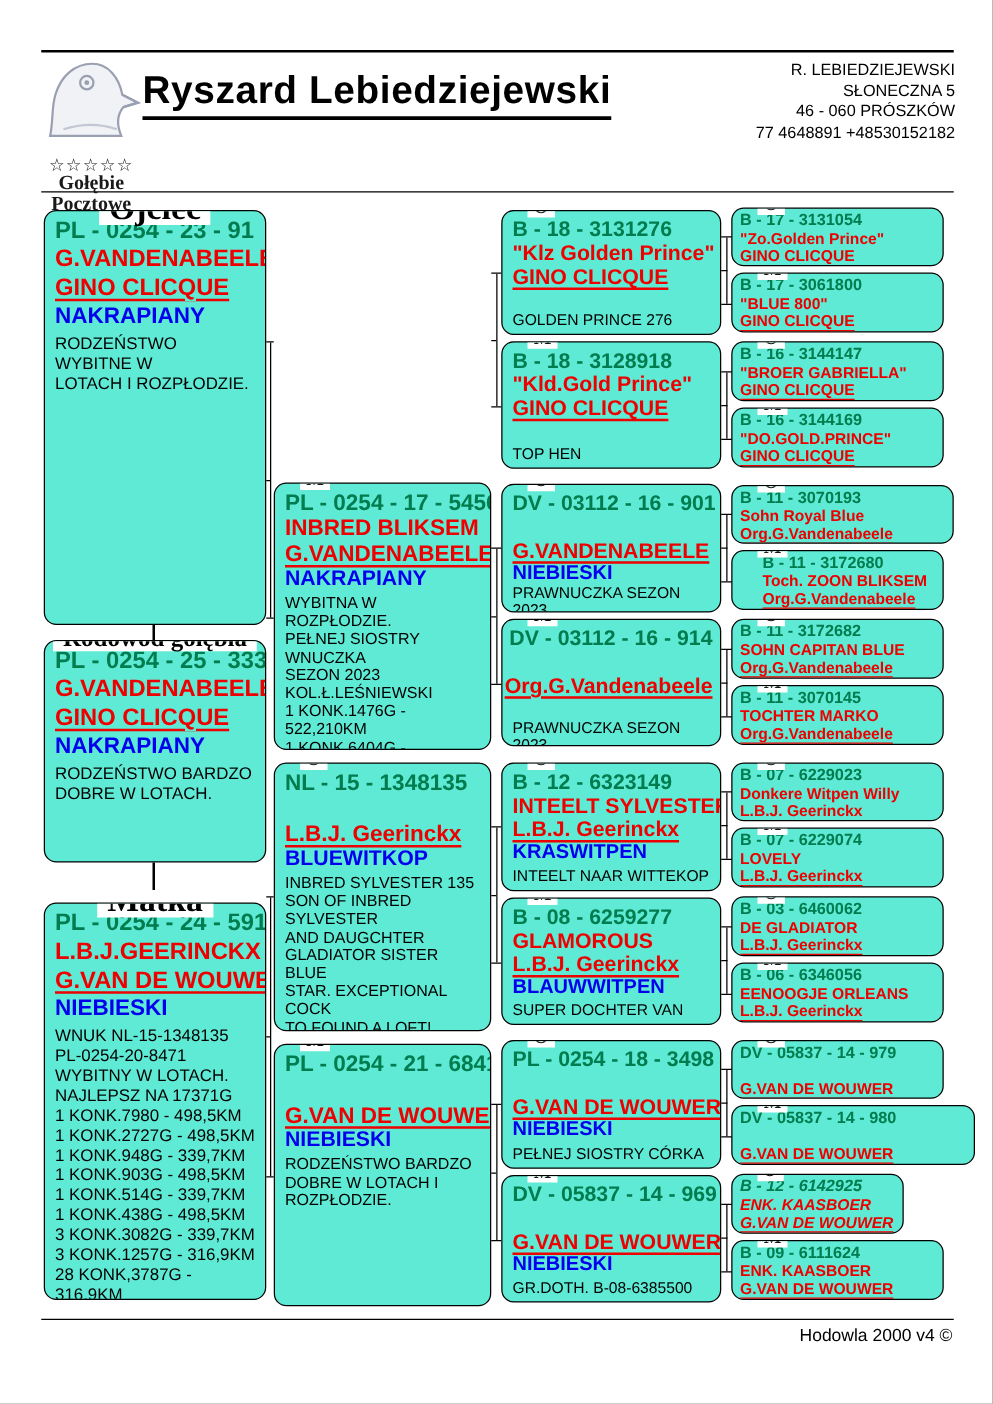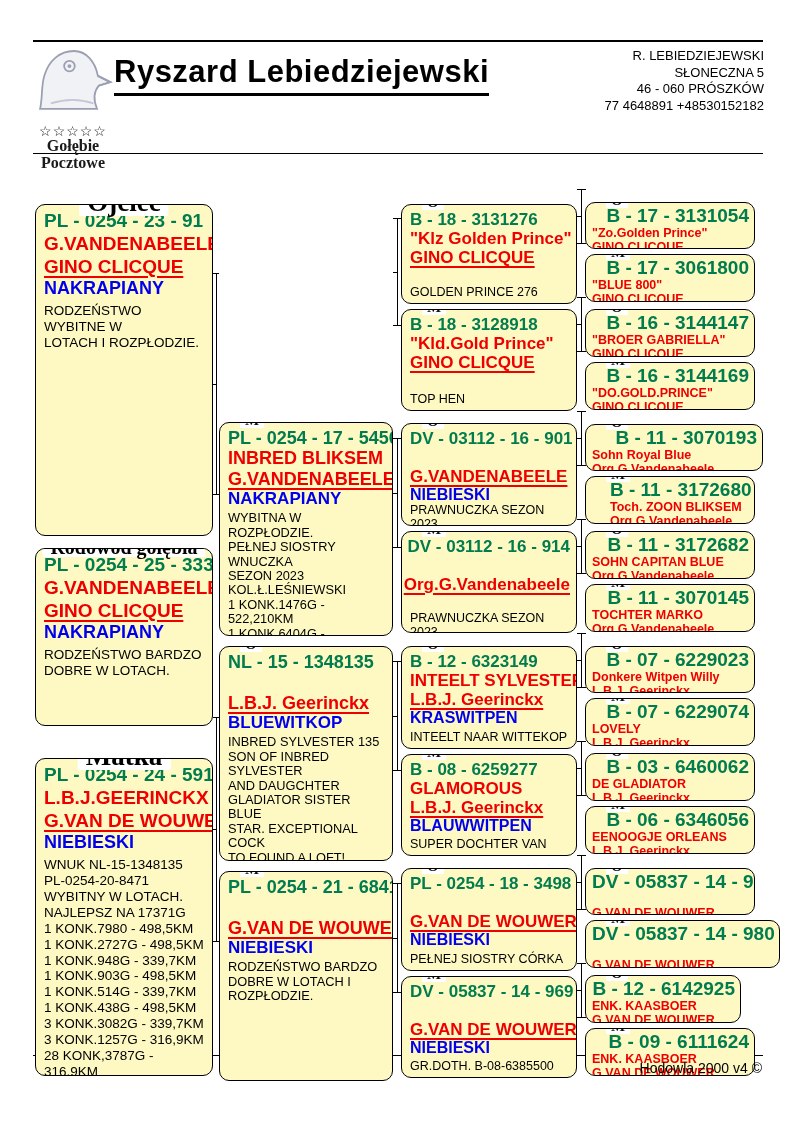--- a/index.html
+++ b/index.html
@@ -11,42 +11,42 @@
   
   .logo{position:absolute;left:30px;top:46px;width:86px;text-align:center;}
   .logo .stars{font-size:14px;letter-spacing:1px;color:#111;line-height:1;}
   .logo .cap{font-family:"Liberation Serif",serif;font-weight:bold;font-size:16px;line-height:1.05;color:#1a1a1a;}
   .title{position:absolute;left:114px;top:54px;font-size:31px;font-weight:bold;color:#000;
          border-bottom:3px solid #000;padding-bottom:3px;letter-spacing:.5px;}
   .address{position:absolute;right:30px;top:48px;text-align:right;font-size:13px;line-height:1.28;
            color:#000;white-space:pre-line;}
 
   
-  .box{position:absolute;background:#fef9c3;border:1.4px solid #000;border-radius:10px;
-       box-sizing:border-box;padding:5px 6px 3px 8px;display:flex;flex-direction:column;overflow:hidden;margin-top:36px;}
+  .box{position:absolute;background:#5eead4;border:1.4px solid #000;border-radius:10px;
+       box-sizing:border-box;padding:5px 6px 3px 8px;display:flex;flex-direction:column;overflow:hidden;}
   .ring{color:#007C4E;font-weight:bold;white-space:nowrap;}
   .n1,.n2{color:#EE0000;font-weight:bold;white-space:nowrap;}
   .n2{text-decoration:underline;text-decoration-thickness:2px;text-underline-offset:3px;}
   .breed{color:#0000EE;font-weight:bold;white-space:nowrap;}
   .notes{color:#000;white-space:pre-line;}
 
   .g1 .ring,.g1 .n1,.g1 .n2{font-size:19px;line-height:1.2;min-height:1.2em;}
   .g1 .breed{font-size:18px;line-height:1.2;min-height:1.2em;}
   .g1 .notes{font-size:13.5px;line-height:1.18;margin-top:3px;}
 
   .g2 .ring,.g2 .n1,.g2 .n2{font-size:18px;line-height:1.13;min-height:1.13em;}
   .g2 .breed{font-size:17px;line-height:1.13;min-height:1.13em;}
   .g2 .notes{font-size:12.8px;line-height:1.13;margin-top:3px;}
 
   .g3 .ring,.g3 .n1,.g3 .n2{font-size:17px;line-height:1.12;min-height:1.12em;}
   .g3 .breed{font-size:16px;line-height:1.12;min-height:1.12em;}
   .g3 .notes{font-size:12.5px;line-height:1.1;margin-top:auto;}
 
   .g4{padding:2px 5px 2px 6px;}
-  .g4 .ring{font-size:19px;line-height:1.12;min-height:1.12em;text-align:right;}
+  .g4 .ring{font-size:13px;line-height:1.12;min-height:1.12em;}
   .g4 .n1,.g4 .n2{font-size:12.5px;line-height:1.12;min-height:1.12em;}
 
   .toplabel{position:absolute;left:50%;transform:translateX(-50%);top:-16px;background:#fff;
             padding:0 8px;font-family:"Liberation Serif",serif;font-weight:bold;font-size:27px;
             line-height:1;white-space:nowrap;color:#000;}
   .toplabel.small{font-size:20px;top:-12px;}
   .marker{position:absolute;left:20px;top:-10px;background:#fff;padding:0 5px;
           font-family:"Liberation Serif",serif;font-weight:bold;font-size:15px;line-height:1;color:#111;}
 
   
@@ -330,21 +330,21 @@
     <div class="ring">DV - 05837 - 14 - 979</div>
     <div class="n1"></div>
     <div class="n2">G.VAN DE WOUWER</div>
   </div>
   <div class="box g4" style="left:585px;top:884px;width:195px;height:48px;">
     <span class="marker">M</span>
     <div class="ring">DV - 05837 - 14 - 980</div>
     <div class="n1"></div>
     <div class="n2">G.VAN DE WOUWER</div>
   </div>
-  <div class="box g4" style="left:585px;top:939px;width:156px;height:48px;">
+  <div class="box g4" style="left:585px;top:939px;width:138px;height:48px;font-style:italic;">
     <span class="marker">O</span>
     <div class="ring">B - 12 - 6142925</div>
     <div class="n1">ENK. KAASBOER</div>
     <div class="n2">G.VAN DE WOUWER</div>
   </div>
   <div class="box g4" style="left:585px;top:992px;width:170px;height:48px;">
     <span class="marker">M</span>
     <div class="ring">B - 09 - 6111624</div>
     <div class="n1">ENK. KAASBOER</div>
     <div class="n2">G.VAN DE WOUWER</div>

